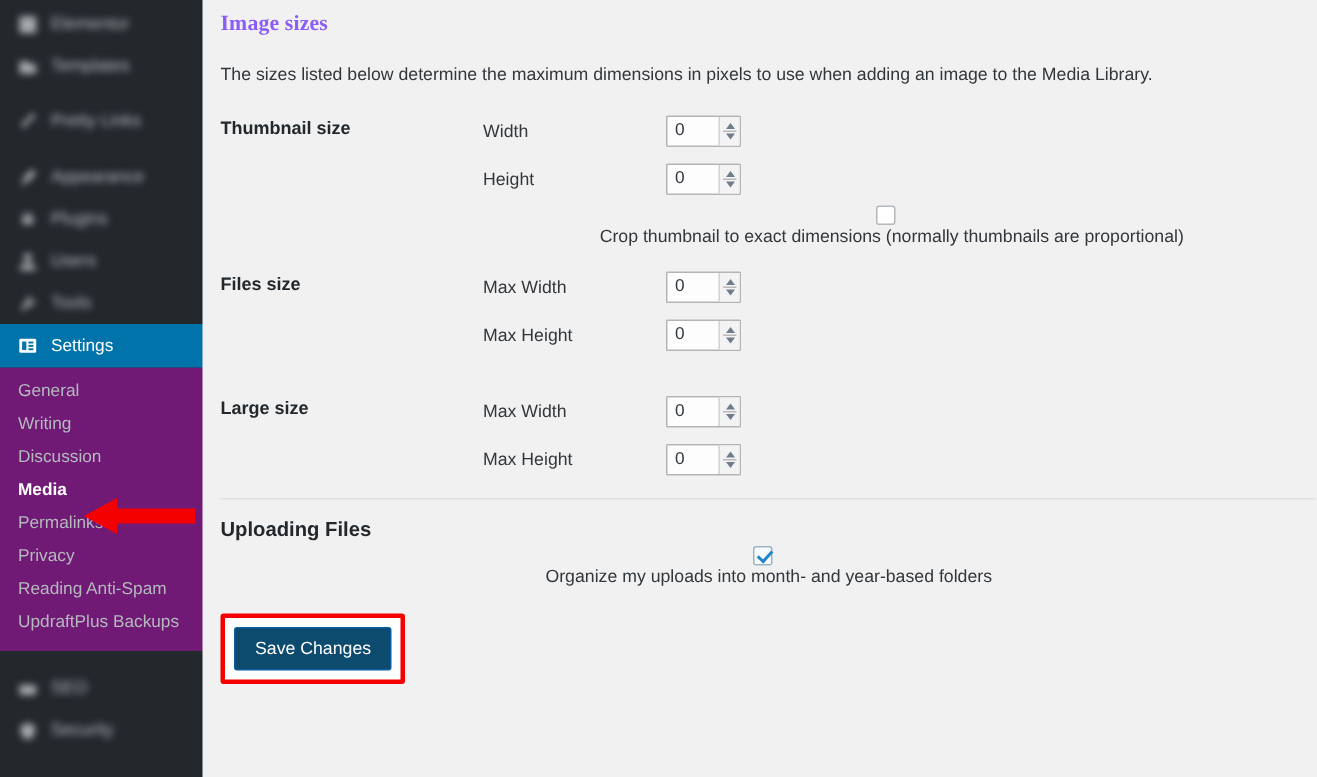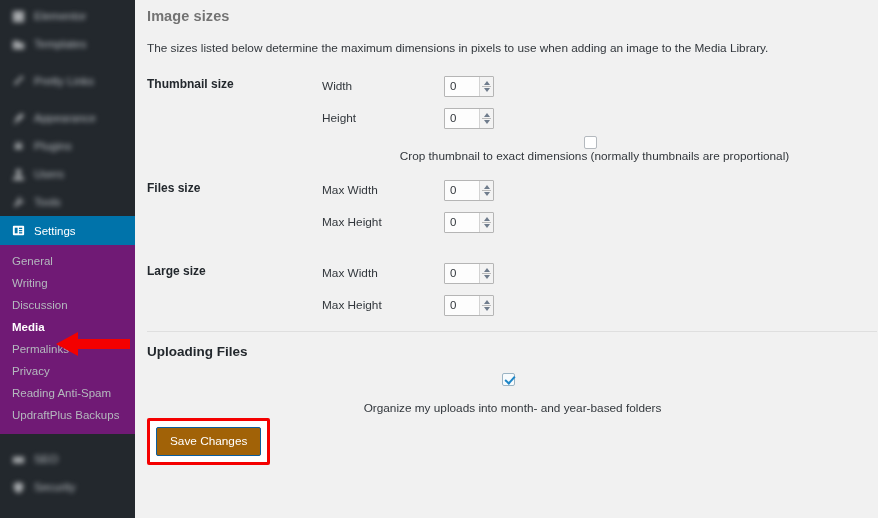--- a/index.html
+++ b/index.html
@@ -82,22 +82,23 @@
     background: #f1f1f1;
     color: #32373c;
   }
   .inner { padding: 0 0 0 12px; }
 
   h2.section-title {
     margin: 0;
     padding: 8px 0 0 0;
     font-size: 14.5px;
     font-weight: bold;
-    color: #737373;
+    color: #8b5cf6;
     letter-spacing: 0.1px;
+    font-family: Liberation Serif, serif;
   }
   p.section-desc {
     margin: 0;
     padding: 17px 0 0 0;
     font-size: 11.8px;
     color: #32373c;
     line-height: 15px;
   }
 
   table.form-table {
@@ -210,21 +211,21 @@
     position: relative;
     margin-top: 19px;
     display: inline-block;
     padding: 6px;
     border: 3px solid #f40000;
     background: #ffffff;
     border-radius: 2px;
   }
   .btn-primary {
     display: inline-block;
-    background: #a16207;
+    background: #0c4a6e;
     color: #fff;
     font-size: 11.8px;
     padding: 6px 13px 7px 13px;
     border-radius: 2px;
     border: 1px solid #0a5d9e;
     line-height: 14px;
     white-space: nowrap;
   }
 
   
@@ -467,21 +468,21 @@
           </td>
         </tr>
 
       </tbody>
     </table>
 
     <hr class="divider">
 
     <h2 class="upload-title">Uploading Files</h2>
 
-    <div class="cb-row" style="margin-top:14px;gap:15px;">
+    <div class="cb-row" style="margin-top:4px;">
       <span class="cbox checked"></span>
       <span class="cb-label">Organize my uploads into month- and year-based folders</span>
     </div>
 
     <div class="save-wrap">
       <span class="btn-primary">Save Changes</span>
     </div>
 
   </div>
 </div>

